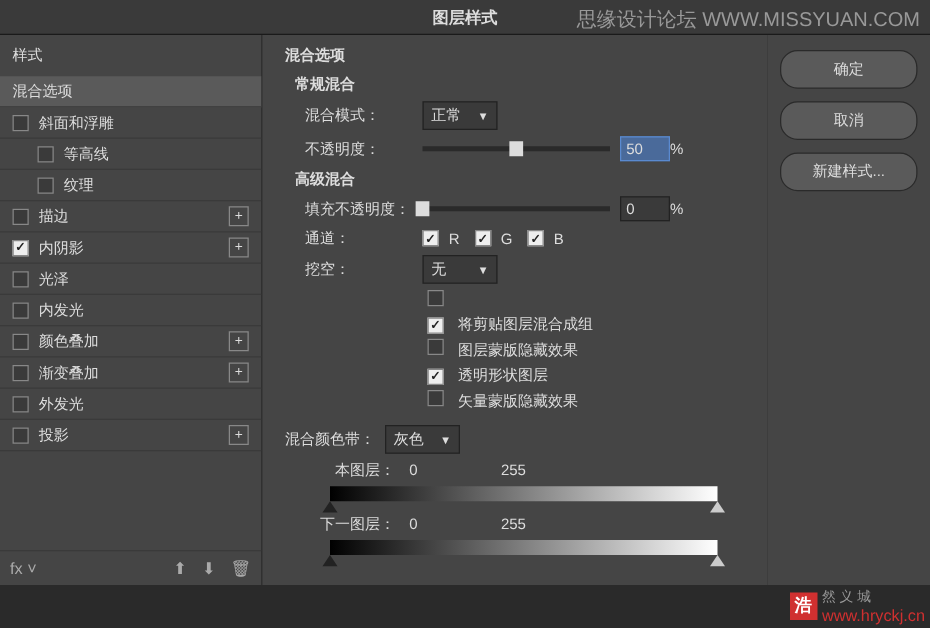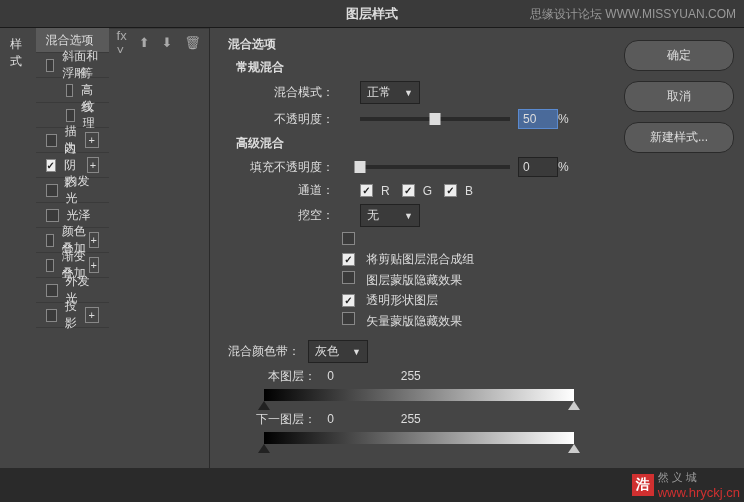--- a/index.html
+++ b/index.html
@@ -1,37 +1,37 @@
 <!DOCTYPE html>
 <html><head>
 <meta charset="utf-8">
 <style>
 *{box-sizing:border-box;margin:0;padding:0;font-family:"Microsoft YaHei",Arial,sans-serif;font-size:12px;color:#ddd}
 body{background:#2a2a2a;width:744px;height:502px;overflow:hidden;position:relative}
 .titlebar{background:#3a3a3a;height:28px;display:flex;align-items:center;justify-content:center;border-bottom:1px solid #1a1a1a}
 .titlebar-text{font-size:13px;font-weight:bold}
-.watermark-top{position:absolute;top:6px;right:8px;font-size:12px;color:#999}
+.watermark-top{position:absolute;top:6px;right:8px;font-size:16px;color:#999}
 .dialog-body{display:flex;height:440px}
-.sidebar{width:210px;background:#454545;border-right:1px solid #2a2a2a;display:flex;flex-direction:row}
+.sidebar{width:210px;background:#454545;border-right:1px solid #2a2a2a;display:flex;flex-direction:column}
 .sidebar-header{padding:8px 10px;font-size:12px}
 .style-list{flex:1}
 .style-item{display:flex;align-items:center;padding:5px 10px;border-bottom:1px solid #3a3a3a;height:25px}
 .style-item.selected{background:#5a5a5a}
 .style-item.indent{padding-left:30px}
 .chk{width:13px;height:13px;border:1px solid #888;margin-right:8px;display:inline-flex;align-items:center;justify-content:center;background:#3a3a3a}
 .chk.checked{background:#eee;color:#222}
 .chk.checked::after{content:"✓";font-size:10px;font-weight:bold}
 .plus-btn{width:16px;height:16px;border:1px solid #888;margin-left:auto;display:flex;align-items:center;justify-content:center;font-size:11px}
 .sidebar-footer{height:28px;display:flex;align-items:center;padding:0 8px;gap:12px;border-top:1px solid #3a3a3a}
 .sidebar-footer span{color:#aaa;font-size:13px}
 .main{flex:1;padding:8px 18px;background:#454545}
 .section-title{font-weight:bold;margin-bottom:6px}
 .sub-title{font-weight:bold;margin:6px 0 4px 8px}
 .row{display:flex;align-items:center;margin:5px 0;padding-left:16px}
-.row-label{width:90px;text-align:right;margin-right:26px}
+.row-label{width:90px;margin-right:4px}
 .select{background:#3a3a3a;border:1px solid #222;padding:2px 6px;min-width:60px;display:flex;align-items:center;justify-content:space-between;gap:6px}
 .select .arr{font-size:9px}
 .slider-track{position:relative;height:4px;background:#2a2a2a;width:150px;margin-right:8px}
 .slider-thumb{position:absolute;top:-4px;width:11px;height:12px;background:#ddd;transform:translateX(-50%)}
 .num-input{background:#3a3a3a;border:1px solid #222;width:40px;padding:2px 4px;text-align:left;margin-right:0}
 .num-input.hl{background:#4a6a9a;border-color:#5a8ad0}
 .chk-inline{display:inline-flex;align-items:center;margin-right:12px}
 .right-panel{width:130px;padding:12px 10px;background:#454545}
 .btn{background:#5a5a5a;border:1px solid #2a2a2a;border-radius:14px;padding:6px 0;text-align:center;margin-bottom:10px;cursor:pointer}
 .preview-box{margin-top:12px}
@@ -80,25 +80,25 @@
           <span>描边</span>
           <span class="plus-btn">+</span>
         </div>
         <div class="style-item">
           <span class="chk checked"></span>
           <span>内阴影</span>
           <span class="plus-btn">+</span>
         </div>
         <div class="style-item">
           <span class="chk"></span>
+          <span>光泽</span>
+        </div>
+        <div class="style-item">
+          <span class="chk"></span>
           <span>内发光</span>
-        </div>
-        <div class="style-item">
-          <span class="chk"></span>
-          <span>光泽</span>
         </div>
         <div class="style-item">
           <span class="chk"></span>
           <span>颜色叠加</span>
           <span class="plus-btn">+</span>
         </div>
         <div class="style-item">
           <span class="chk"></span>
           <span>渐变叠加</span>
           <span class="plus-btn">+</span>

